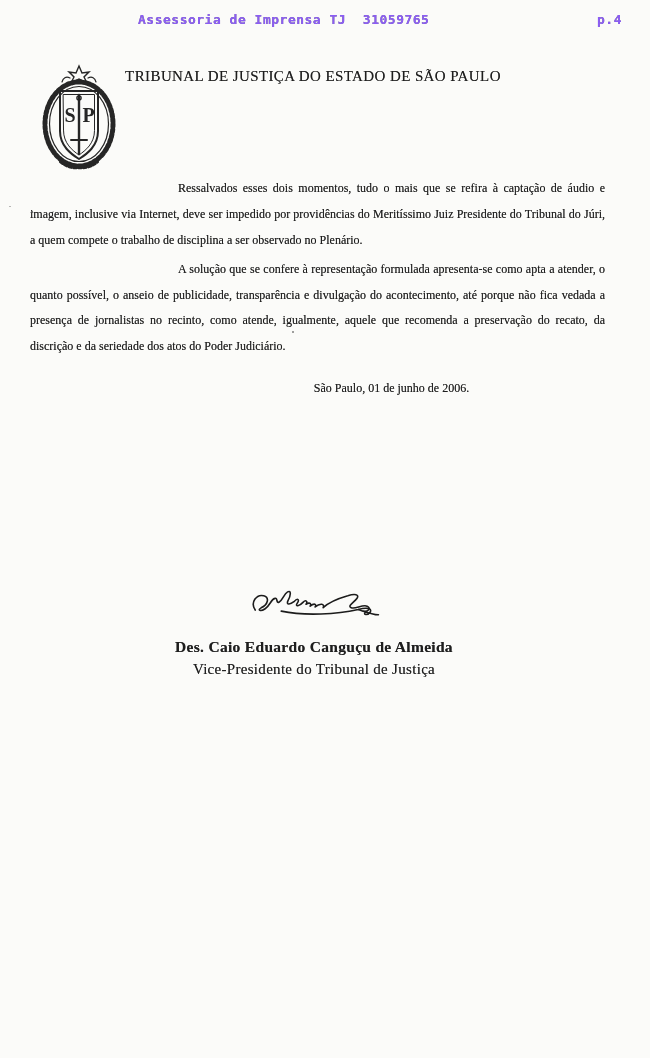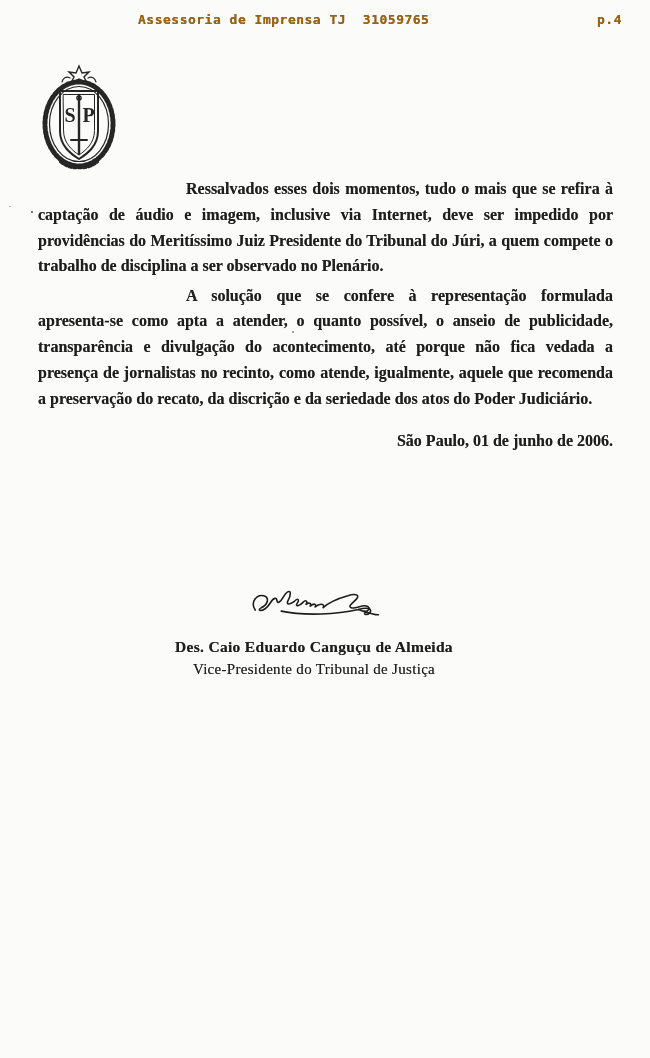--- a/index.html
+++ b/index.html
@@ -13,50 +13,49 @@
     overflow:hidden;
     box-shadow:0 0 4px rgba(0,0,0,.15);
   }
   
   .ink{ text-shadow:0 0 .45px rgba(25,25,25,.6); }
 
   .fax-header{
     position:absolute;top:12px;left:0;right:0;height:20px;
     font-family:"DejaVu Sans Mono", monospace;
     font-size:13px;font-weight:600;letter-spacing:.5px;
-    color:#a16207;
+    color:#8b5cf6;
     white-space:pre;
   }
   .fax-header .fax-left{position:absolute;left:138px;top:0;}
   .fax-header .fax-page{position:absolute;right:28px;top:0;}
 
   .coat{position:absolute;left:40px;top:64px;width:78px;height:108px;}
   .coat svg{width:100%;height:100%;}
 
   .titles{position:absolute;left:0;right:24px;top:68px;text-align:center;}
   .org-title{
     font-weight:bold;font-size:16.5px;letter-spacing:1px;
     margin:0 0 9px 0;
   }
   .org-subtitle{
     font-size:15px;letter-spacing:.4px;
   }
 
   .doc-body{
-    position:absolute;left:38px;top:176px;width:575px;
-    font-size:16px;line-height:25.8px;
+    position:absolute;left:30px;top:176px;width:575px;
+    font-size:12px;line-height:25.8px;
     text-align:justify;
-    font-weight:bold;
   }
   .doc-body p{
     margin:0 0 3.5px 0;
     text-indent:148px;
   }
   .doc-body p.dateline{
-    text-align:right;
+    text-align:center;
     margin-top:16px;
   }
 
   .sig-block{
     position:absolute;left:0;right:22px;top:584px;
     text-align:center;
   }
   .signature{
     display:block;margin:0 auto 2px auto;
     width:138px;height:38px;
@@ -100,20 +99,21 @@
         <circle cx="39" cy="34" r="2.1" stroke-width="1.4"></circle>
       </g>
       <g font-family="Liberation Serif, serif" font-weight="bold" font-size="20" fill="#262626" text-anchor="middle">
         <text x="30" y="58">S</text>
         <text x="48.5" y="58">P</text>
       </g>
     </svg>
   </div>
 
   <div class="titles ink">
+    <div class="org-subtitle">TRIBUNAL DE JUSTIÇA DO ESTADO DE SÃO PAULO</div>
   </div>
 
   <div class="doc-body ink">
     <p>Ressalvados esses dois momentos, tudo o mais que se refira à captação de áudio e imagem, inclusive via Internet, deve ser impedido por providências do Meritíssimo Juiz Presidente do Tribunal do Júri, a quem compete o trabalho de disciplina a ser observado no Plenário.</p>
     <p>A solução que se confere à representação formulada apresenta-se como apta a atender, o quanto possível, o anseio de publicidade, transparência e divulgação do acontecimento, até porque não fica vedada a presença de jornalistas no recinto, como atende, igualmente, aquele que recomenda a preservação do recato, da discrição e da seriedade dos atos do Poder Judiciário.</p>
     <p class="dateline">São Paulo, 01 de junho de 2006.</p>
   </div>
 
   <div class="sig-block ink">
     <svg class="signature" viewBox="0 0 138 38" xmlns="http://www.w3.org/2000/svg">

